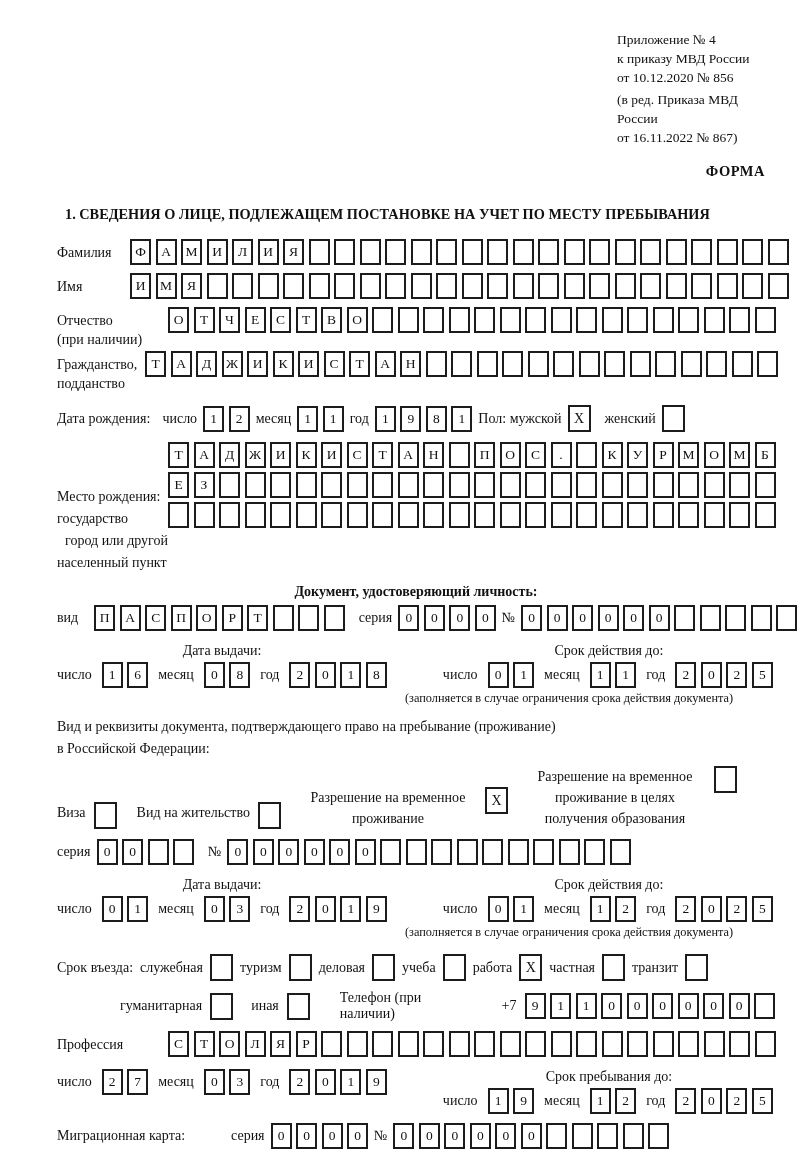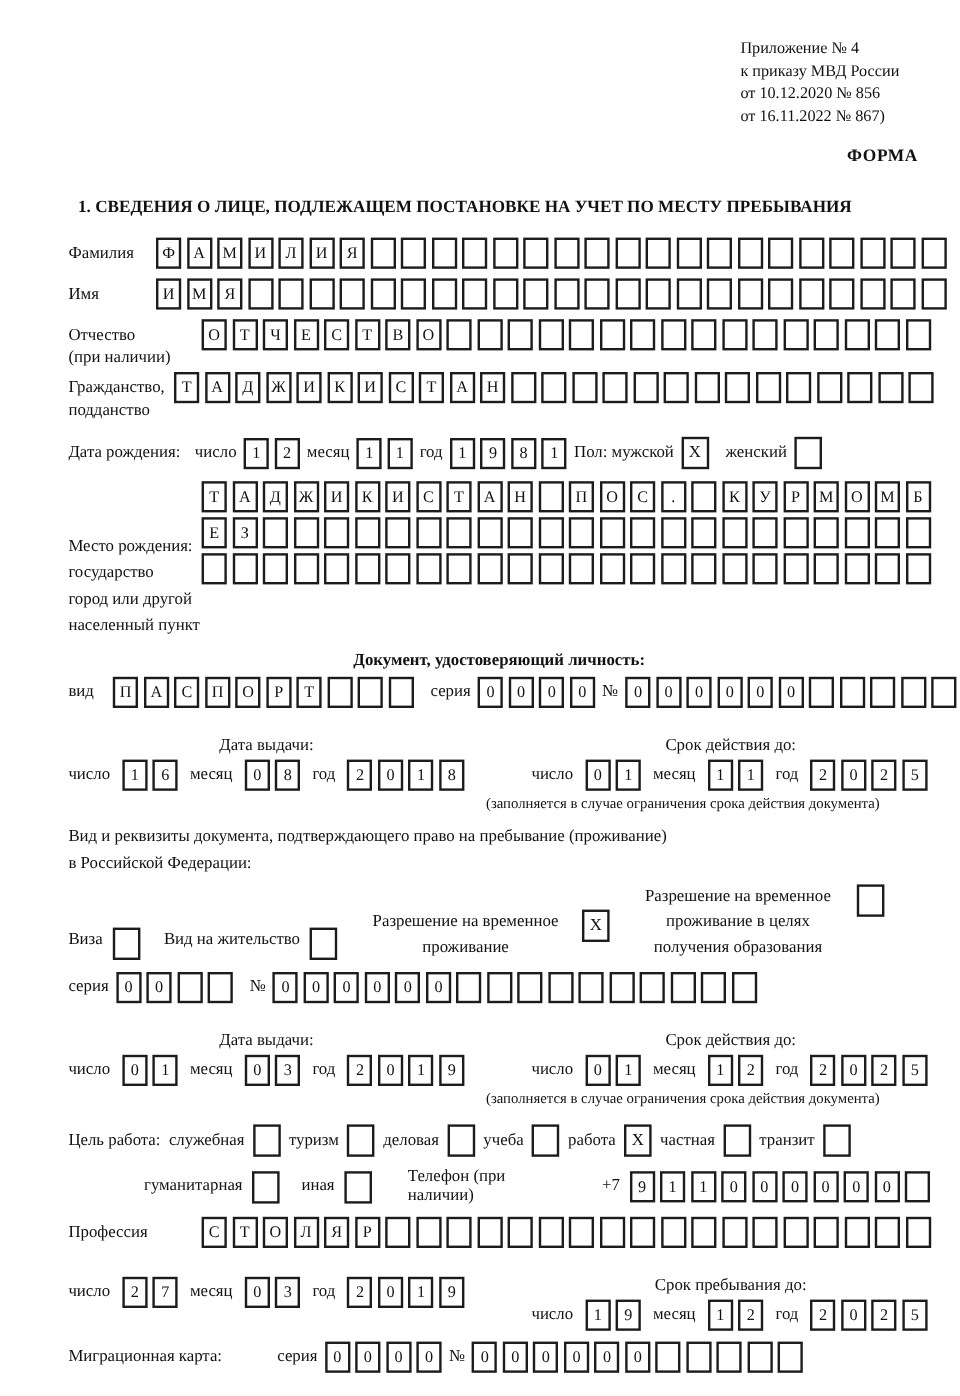--- a/index.html
+++ b/index.html
@@ -20,21 +20,21 @@
   .w73{width:73px;} .w111{width:111px;} .w88{width:88px;}
   .cells{display:flex;flex:none;gap:4.5px;}
   .cellcol{display:flex;flex-direction:column;gap:4px;}
   .cell{box-sizing:border-box;flex:none;width:21px;height:26px;border:2px solid #1c1c1c;display:flex;align-items:center;justify-content:center;font-size:13.5px;background:#fff;}
   .cb{box-sizing:border-box;flex:none;width:23px;height:27px;border:2px solid #1c1c1c;display:inline-flex;align-items:center;justify-content:center;font-size:14px;background:#fff;}
 
   .inl{display:flex;align-items:center;margin-top:8px;}
   .inl .t{padding:0 6px;white-space:nowrap;}
   .doc-head{margin-top:10px;text-align:center;font-weight:bold;font-size:14px;}
 
-  .dates2{display:flex;margin-top:24px;}
+  .dates2{display:flex;margin-top:12px;}
   .dcol1{width:395px;} .dcol2{width:340px;}
   .dhead{text-align:center;margin-bottom:3px;}
   .drow{display:flex;align-items:center;gap:5px;}
   .drow .t{padding:0 5px;white-space:nowrap;}
   .note{font-size:12.3px;margin-left:348px;margin-top:3px;}
 
   .para{margin-top:10px;line-height:22px;}
   .opts{display:flex;align-items:flex-end;margin-top:6px;gap:10px;}
   .opt{display:flex;align-items:flex-start;gap:8px;}
   .opt .ol{line-height:21px;}
@@ -47,20 +47,21 @@
 </style>
 </head>
 <body>
 
 <div class="page">
 
   <div class="hdr">
     <div>Приложение № 4</div>
     <div>к приказу МВД России</div>
     <div>от 10.12.2020 № 856</div>
+    <div class="sub">(в ред. Приказа МВД России</div>
     <div>от 16.11.2022 № 867)</div>
   </div>
   <div class="forma">ФОРМА</div>
 
 
   <div class="sec-head">1. СВЕДЕНИЯ О ЛИЦЕ, ПОДЛЕЖАЩЕМ ПОСТАНОВКЕ НА УЧЕТ ПО МЕСТУ ПРЕБЫВАНИЯ</div>
 
   <div class="frow" style="margin-top:16px;">
     <div class="flabel w73">Фамилия</div>
     <div class="cells">
@@ -214,21 +215,21 @@
     <span class="t">Пол: мужской</span>
     <span class="cb">X</span>
     <span class="t" style="padding-left:14px;">женский</span>
     <span class="cb"></span>
   </div>
 
   <div class="frow" style="margin-top:10px;">
     <div class="flabel w111" style="line-height:22px;">
       <div style="white-space:nowrap;margin-top:40px;">Место рождения:</div>
       <div>государство</div>
-      <div style="white-space:nowrap;">город или другой</div>
+      <div style="white-space:nowrap;text-align:right;">город или другой</div>
       <div style="white-space:nowrap;">населенный пункт</div>
     </div>
     <div class="cellcol">
       <div class="cells">
           <span class="cell">Т</span>
           <span class="cell">А</span>
           <span class="cell">Д</span>
           <span class="cell">Ж</span>
           <span class="cell">И</span>
           <span class="cell">К</span>
@@ -488,21 +489,21 @@
             <span class="cell">0</span>
             <span class="cell">2</span>
             <span class="cell">5</span>
           </span>
       </div>
     </div>
   </div>
   <div class="note">(заполняется в случае ограничения срока действия документа)</div>
 
   <div class="purpose">
-    <span class="t" style="padding-left:0;">Цель работа:</span>
+    <span class="t" style="padding-left:0;">Срок въезда:</span>
     <span class="t">служебная</span>
     <span class="cb"></span>
     <span class="t">туризм</span>
     <span class="cb"></span>
     <span class="t">деловая</span>
     <span class="cb"></span>
     <span class="t">учеба</span>
     <span class="cb"></span>
     <span class="t">работа</span>
     <span class="cb">X</span>

